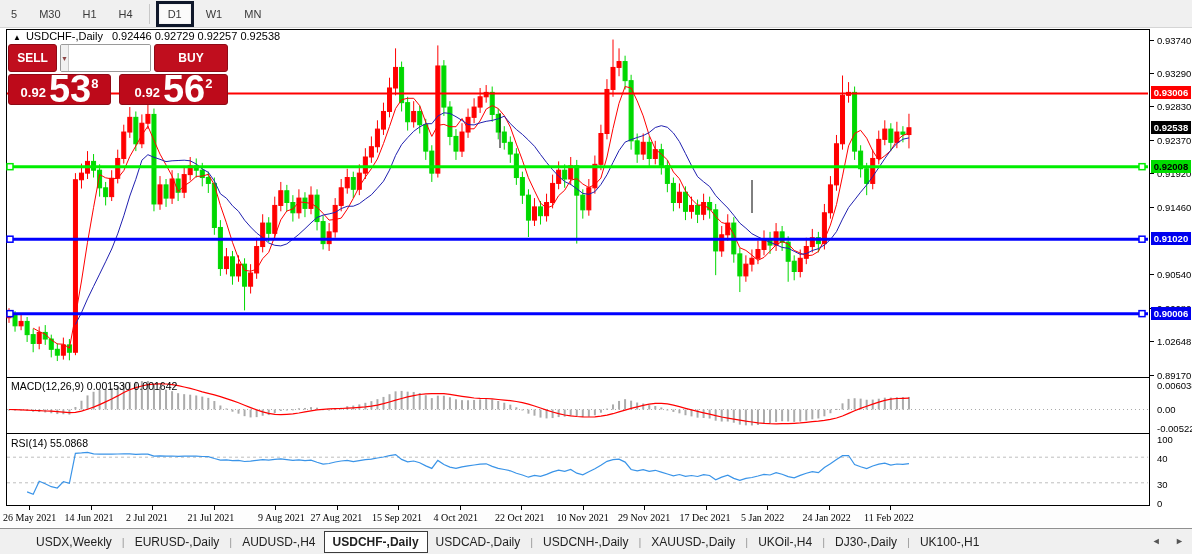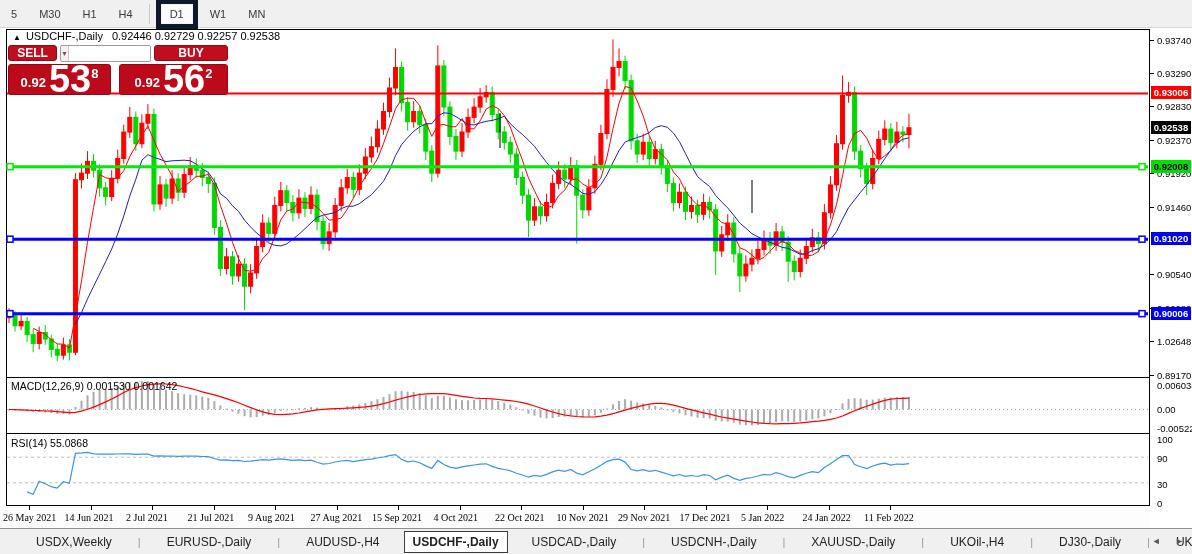--- a/index.html
+++ b/index.html
@@ -5,41 +5,41 @@
   * { margin:0; padding:0; box-sizing:border-box; }
   html,body { width:1192px; height:554px; overflow:hidden; background:#ebebeb;
     font-family:"Liberation Sans", sans-serif; }
   #app { position:relative; width:1192px; height:554px; background:#ffffff; }
 
   
   #toolbar { position:absolute; left:0; top:0; width:1192px; height:28px;
     background:#f0f0f0; border-bottom:1px solid #d5d5d5; display:flex; align-items:center; }
   .tf-btn { font-size:11px; color:#3a3a3a; padding:4px 9px; margin:0 1px; cursor:default;
     border:1px solid transparent; }
-  .tf-btn.active { background:#fbfbfb; border:5px solid #0f172a; box-shadow:inset 0 0 2px #ddd; }
+  .tf-btn.active { background:#fbfbfb; border:3px solid #0f172a; box-shadow:inset 0 0 2px #ddd; }
   .tf-sep { width:1px; height:20px; background:#c8c8c8; margin:0 5px; }
 
   
   .panel { position:absolute; background:#ffffff; border:1px solid #000000; }
   #main-panel { left:6px; top:29px;  width:1144px; height:349px; }
   #macd-panel { left:6px; top:377px; width:1144px; height:57px; }
   #rsi-panel  { left:6px; top:433px; width:1144px; height:73px; }
 
   #chart-svg { position:absolute; left:0; top:0; pointer-events:none; }
 
   
   #chart-title { position:absolute; left:13px; top:30px; font-size:11px; color:#000;
     z-index:6; white-space:nowrap; }
   #chart-title .arrow { font-size:8px; margin-right:5px; }
   #chart-title .ohlc { margin-left:9px; }
   .ind-label { position:absolute; font-size:10.5px; color:#000; z-index:6; }
 
   
   #trade-panel { position:absolute; left:8px; top:44px; width:220px; z-index:7; }
-  .tp-row1 { display:flex; height:18px;align-items:center; }
+  .tp-row1 { display:flex; height:28px; }
   .tp-sell,.tp-buy { border:1px solid #8e0a16; background:#c00e1e; color:#fff;
     font-size:12px; font-weight:bold; border-radius:3px; cursor:pointer; }
   .tp-sell { width:49px; } .tp-buy { width:74px; }
   .tp-spin { flex:1; display:flex; margin:0 3px; border:1px solid #9a9a9a;
     border-radius:2px; background:#fff; overflow:hidden; }
   .tp-spin button { width:16px; border:none; background:#f1f1f1; font-size:7px; cursor:pointer; }
   .tp-spin button.dn { color:#8c4646; border-right:1px solid #c9c9c9; }
   .tp-spin input { flex:1; border:none; outline:none; font-size:13px; text-align:right;
     padding-right:5px; font-family:"Liberation Sans",sans-serif; }
   .tp-row2 { display:flex; margin-top:2px; height:31px; }
@@ -60,21 +60,21 @@
 
   
   #date-axis { position:absolute; left:0; top:506px; width:1150px; height:21px;
     background:#fdfdfd; z-index:4; }
   .d-tick { position:absolute; top:0; width:1px; height:4px; background:#000; }
   .d-lab { position:absolute; top:6px; font-size:10px; color:#000; white-space:nowrap;font-family:Liberation Serif, serif; }
 
   
   #tabbar { position:absolute; left:0; top:528px; width:1192px; height:26px;
     background:#f0f0f0; border-top:1px solid #909090; display:flex; align-items:center;
-    padding-left:28px;gap:16px; }
+    padding-left:28px; }
   .tab { font-size:12px; color:#222; padding:3px 8px; cursor:pointer; white-space:nowrap; }
   .tab.active { background:#fff; border:1px solid #3c3c3c; font-weight:bold; }
   .tab-sep { color:#9a9a9a; font-size:11px; margin:0 2px; }
   #tab-arrows { position:absolute; right:8px; top:7px; font-size:9px; color:#555; }
   #tab-arrows span { margin-left:12px; cursor:pointer; }
 </style>
 </head>
 <body>
 
 <div id="app">
@@ -620,35 +620,35 @@
       <div class="p-lab" style="top: 341px;">0.89170</div>
       <div class="p-badge" style="top: 57.4213px; background: rgb(255, 0, 0); color: rgb(255, 255, 255);">0.93006</div>
       <div class="p-badge" style="top: 91.7745px; background: rgb(0, 0, 0); color: rgb(255, 255, 255);">0.92538</div>
       <div class="p-badge" style="top: 130.679px; background: rgb(0, 221, 0); color: rgb(0, 0, 0);">0.92008</div>
       <div class="p-badge" style="top: 203.202px; background: rgb(0, 0, 238); color: rgb(255, 255, 255);">0.91020</div>
       <div class="p-badge" style="top: 277.634px; background: rgb(0, 0, 238); color: rgb(255, 255, 255);">0.90006</div>
       <div class="p-lab" style="top: 351px;">0.006038</div>
       <div class="p-lab" style="top: 375px;">0.00</div>
       <div class="p-lab" style="top: 394px;">-0.005228</div>
       <div class="p-lab" style="top: 405px;">100</div>
-      <div class="p-lab" style="top: 424.2px;">90</div>
+      <div class="p-lab" style="top: 424.2px;">40</div>
       <div class="p-lab" style="top: 449.8px;">30</div>
       <div class="p-lab" style="top: 469px;">0</div>
     </div>
   <div id="date-axis">
       <div class="d-tick" style="left: 29px;"></div>
       <div class="d-lab" style="left: 3px;">26 May 2021</div>
       <div class="d-tick" style="left: 90.5px;"></div>
       <div class="d-lab" style="left: 64.5px;">14 Jun 2021</div>
       <div class="d-tick" style="left: 152px;"></div>
       <div class="d-lab" style="left: 126px;">2 Jul 2021</div>
       <div class="d-tick" style="left: 213.5px;"></div>
       <div class="d-lab" style="left: 187.5px;">21 Jul 2021</div>
       <div class="d-tick" style="left: 275px;"></div>
-      <div class="d-lab" style="left: 248px;">9 Aug 2021</div>
+      <div class="d-lab" style="left: 258px;">9 Aug 2021</div>
       <div class="d-tick" style="left: 336.5px;"></div>
       <div class="d-lab" style="left: 310.5px;">27 Aug 2021</div>
       <div class="d-tick" style="left: 398px;"></div>
       <div class="d-lab" style="left: 372px;">15 Sep 2021</div>
       <div class="d-tick" style="left: 459.5px;"></div>
       <div class="d-lab" style="left: 433.5px; text-align: center;">4 Oct 2021</div>
       <div class="d-tick" style="left: 521px;"></div>
       <div class="d-lab" style="left: 495px;">22 Oct 2021</div>
       <div class="d-tick" style="left: 582.5px;"></div>
       <div class="d-lab" style="left: 556.5px;">10 Nov 2021</div>

